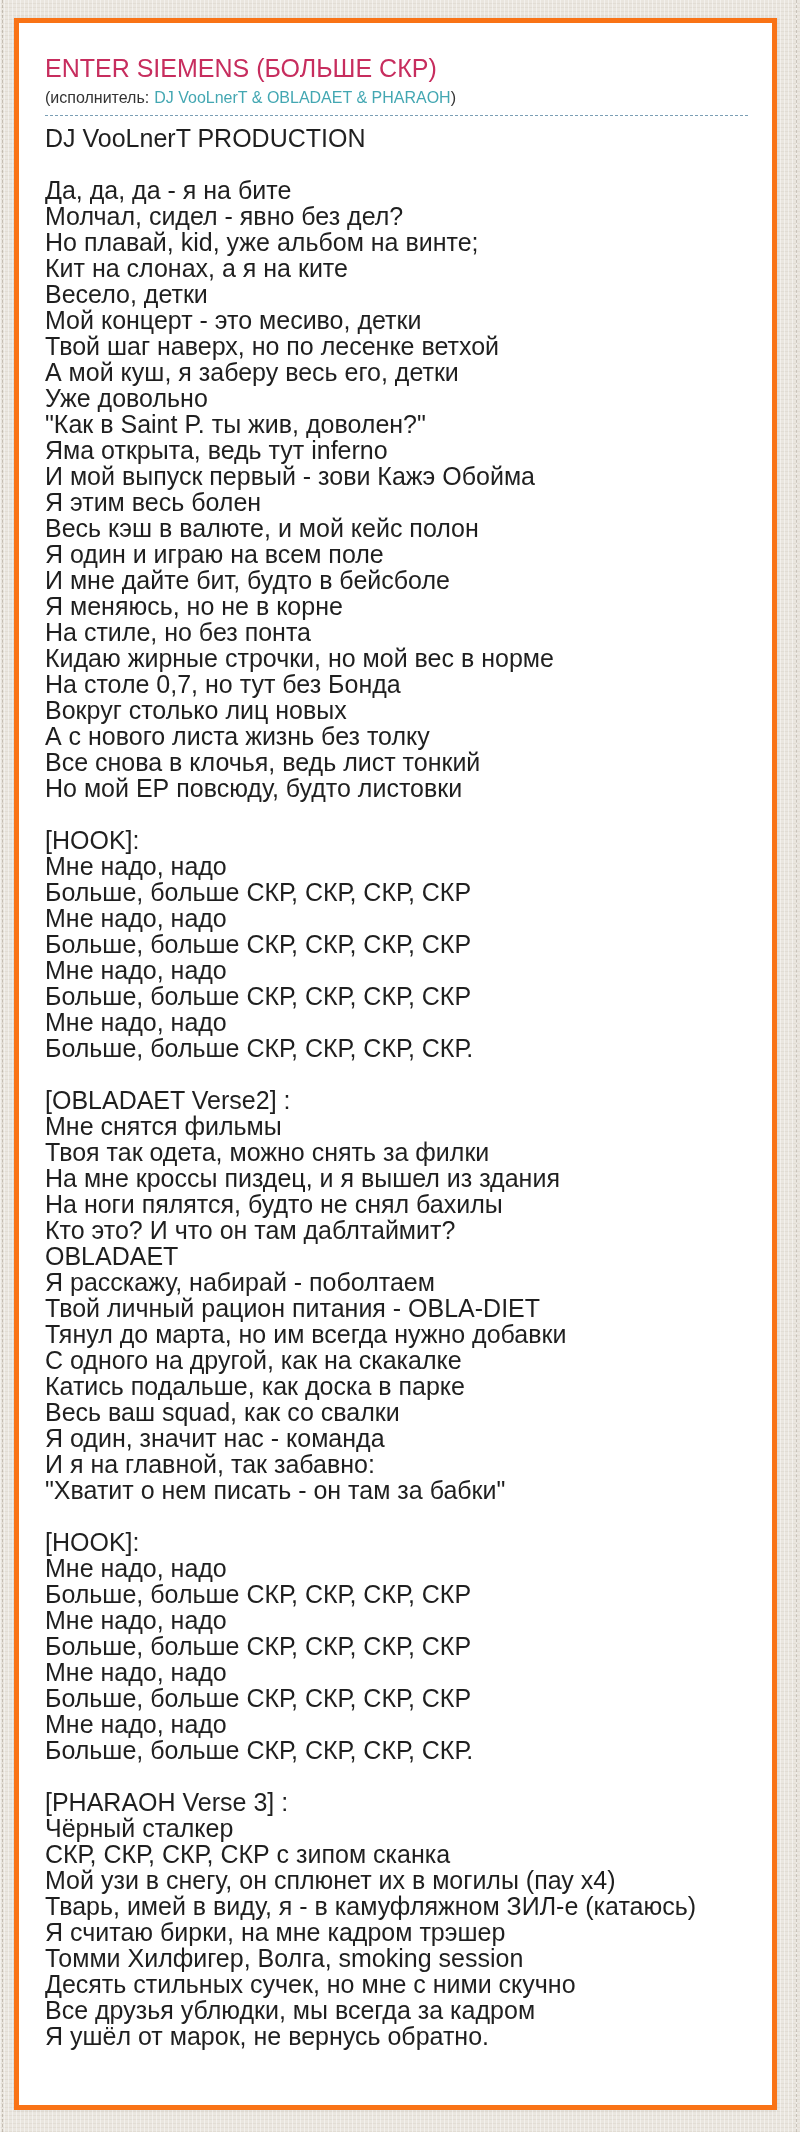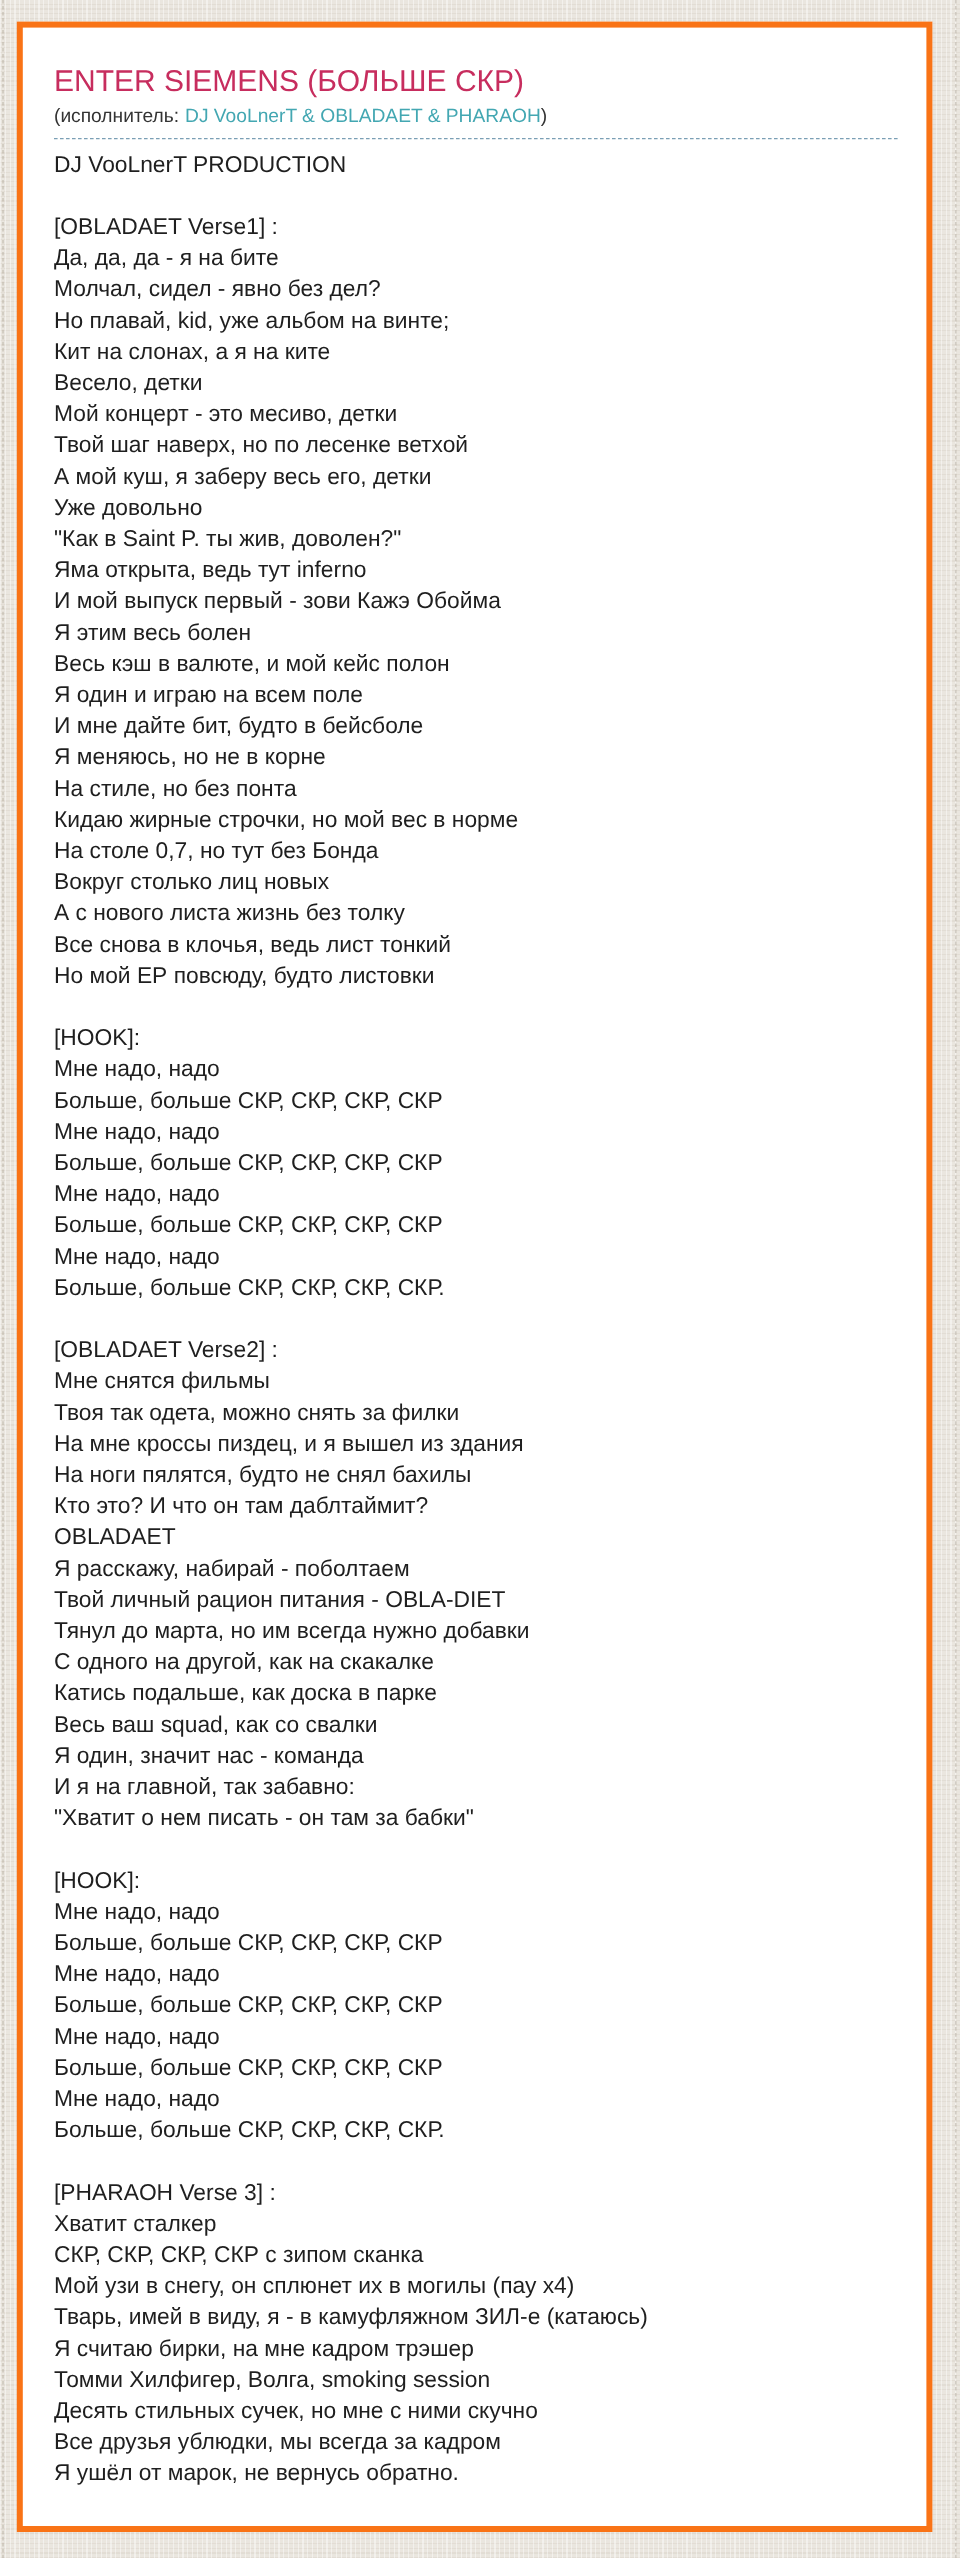--- a/index.html
+++ b/index.html
@@ -59,21 +59,21 @@
     text-decoration: none;
     cursor: pointer;
   }
   .divider {
     margin-top: 7px;
     height: 0;
     border-bottom: 1px dashed #7b9fb5;
   }
   .lyrics {
     margin-top: 9px;
-    font-size: 19px;
+    font-size: 25px;
     line-height: 26px;
     color: #1f1f1f;
   }
   .lyrics .section { margin-bottom: 26px; }
   .lyrics .section:last-child { margin-bottom: 0; }
   .lyrics .line {
     white-space: nowrap;
     min-height: 26px;
   }
 </style>
@@ -90,21 +90,20 @@
     <span class="label">(исполнитель:</span><a class="artist-link">DJ VooLnerT &amp; OBLADAET &amp; PHARAOH</a><span>)</span>
   </div>
 
   <div class="divider"></div>
 
   <div class="lyrics">
       <div class="section">
         <div class="line">DJ VooLnerT PRODUCTION</div>
       </div>
       <div class="section">
-        <div class="line">[OBLADAET Verse1] :</div>
         <div class="line">Да, да, да - я на бите</div>
         <div class="line">Молчал, сидел - явно без дел?</div>
         <div class="line">Но плавай, kid, уже альбом на винте;</div>
         <div class="line">Кит на слонах, а я на ките</div>
         <div class="line">Весело, детки</div>
         <div class="line">Мой концерт - это месиво, детки</div>
         <div class="line">Твой шаг наверх, но по лесенке ветхой</div>
         <div class="line">А мой куш, я заберу весь его, детки</div>
         <div class="line">Уже довольно</div>
         <div class="line">"Как в Saint P. ты жив, доволен?"</div>
@@ -158,21 +157,21 @@
         <div class="line">Больше, больше СКР, СКР, СКР, СКР</div>
         <div class="line">Мне надо, надо</div>
         <div class="line">Больше, больше СКР, СКР, СКР, СКР</div>
         <div class="line">Мне надо, надо</div>
         <div class="line">Больше, больше СКР, СКР, СКР, СКР</div>
         <div class="line">Мне надо, надо</div>
         <div class="line">Больше, больше СКР, СКР, СКР, СКР.</div>
       </div>
       <div class="section">
         <div class="line">[PHARAOH Verse 3] :</div>
-        <div class="line">Хватит сталкер</div>
+        <div class="line">Чёрный сталкер</div>
         <div class="line">СКР, СКР, СКР, СКР с зипом сканка</div>
         <div class="line">Мой узи в снегу, он сплюнет их в могилы (пау x4)</div>
         <div class="line">Тварь, имей в виду, я - в камуфляжном ЗИЛ-е (катаюсь)</div>
         <div class="line">Я считаю бирки, на мне кадром трэшер</div>
         <div class="line">Томми Хилфигер, Волга, smoking session</div>
         <div class="line">Десять стильных сучек, но мне с ними скучно</div>
         <div class="line">Все друзья ублюдки, мы всегда за кадром</div>
         <div class="line">Я ушёл от марок, не вернусь обратно.</div>
       </div>
     </div>

